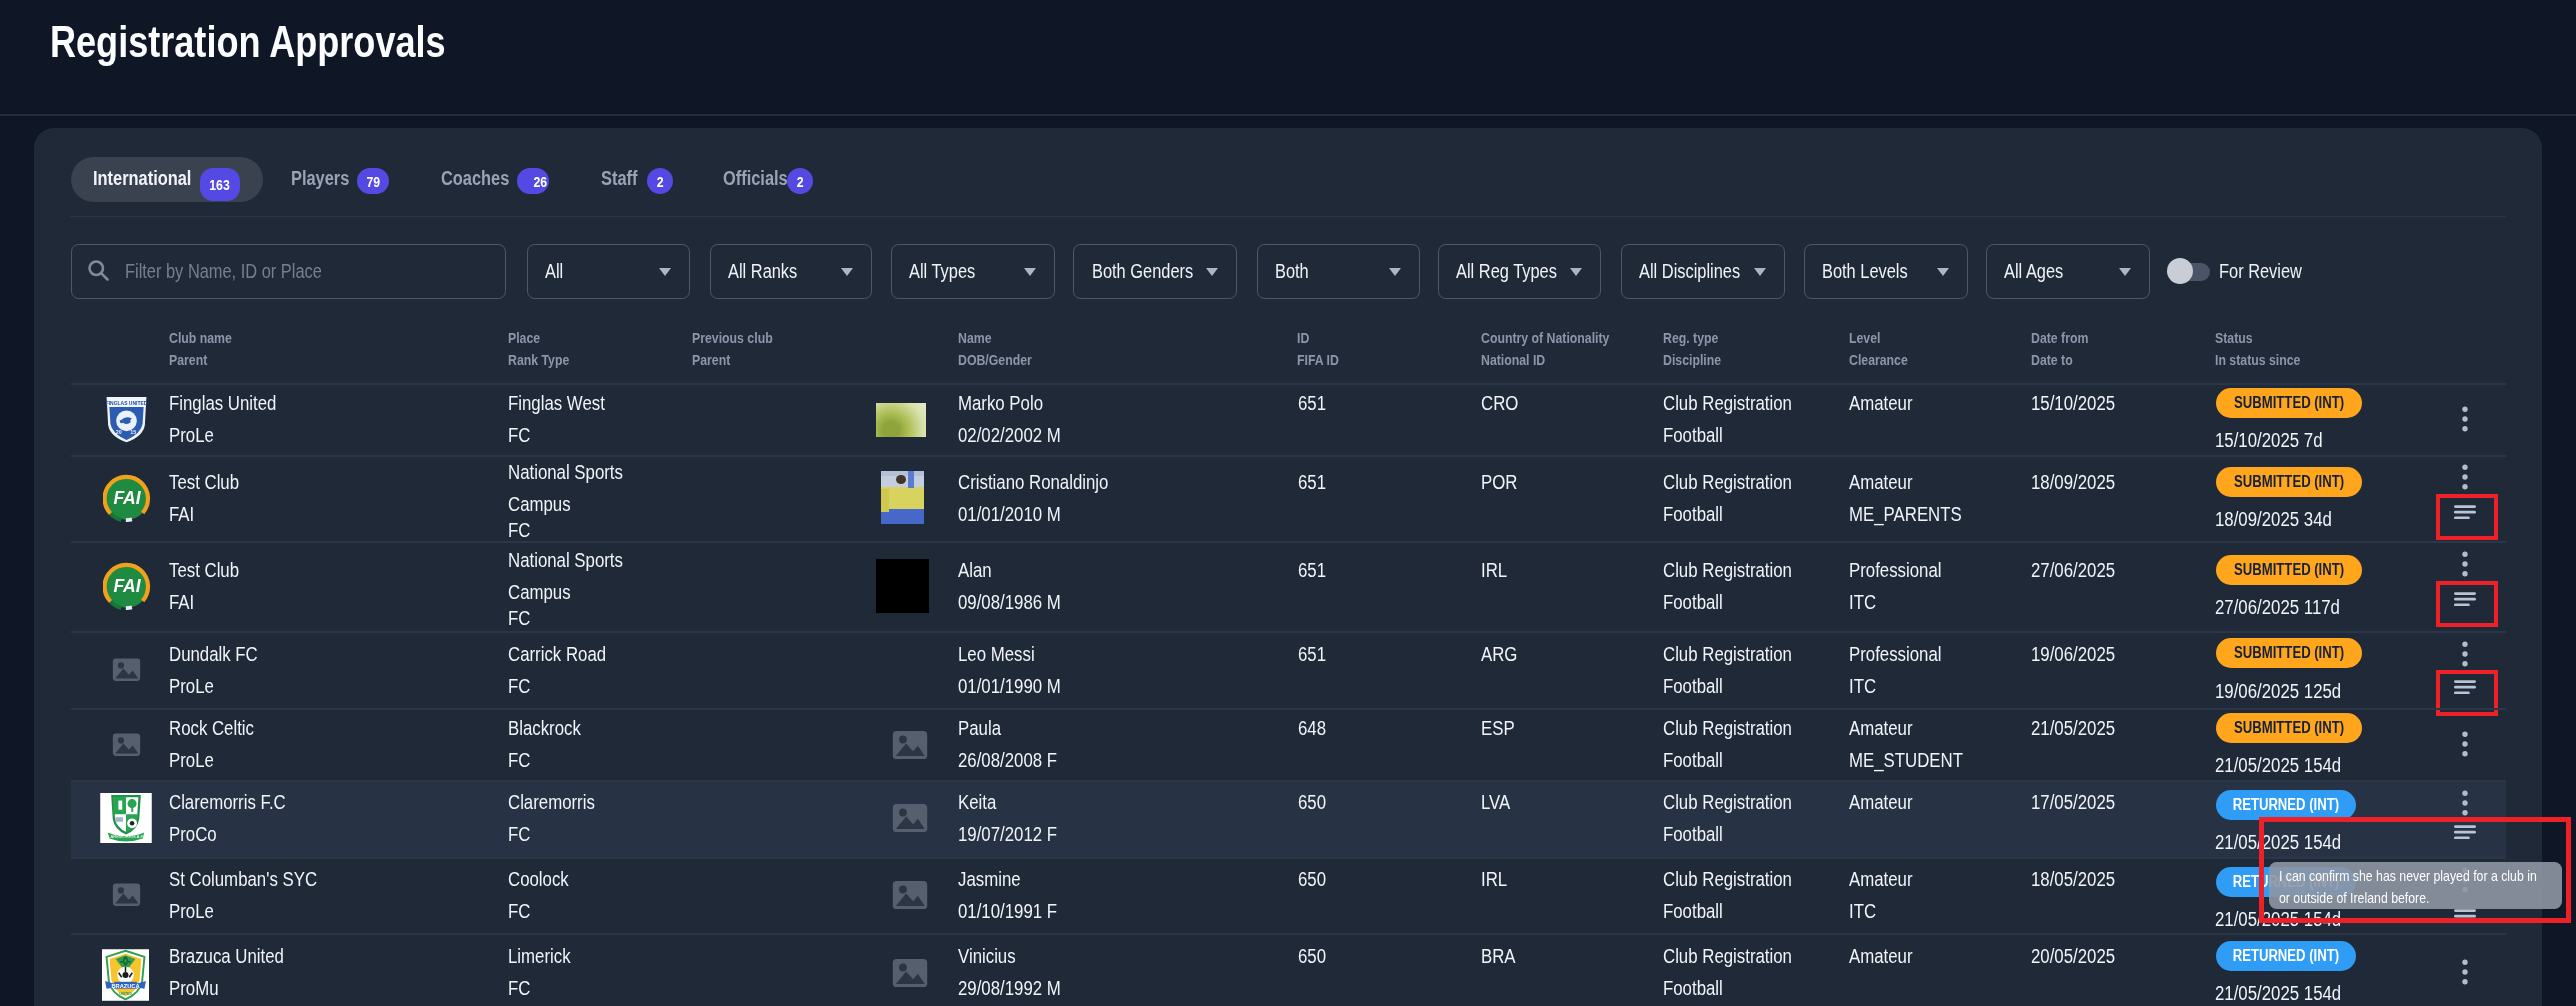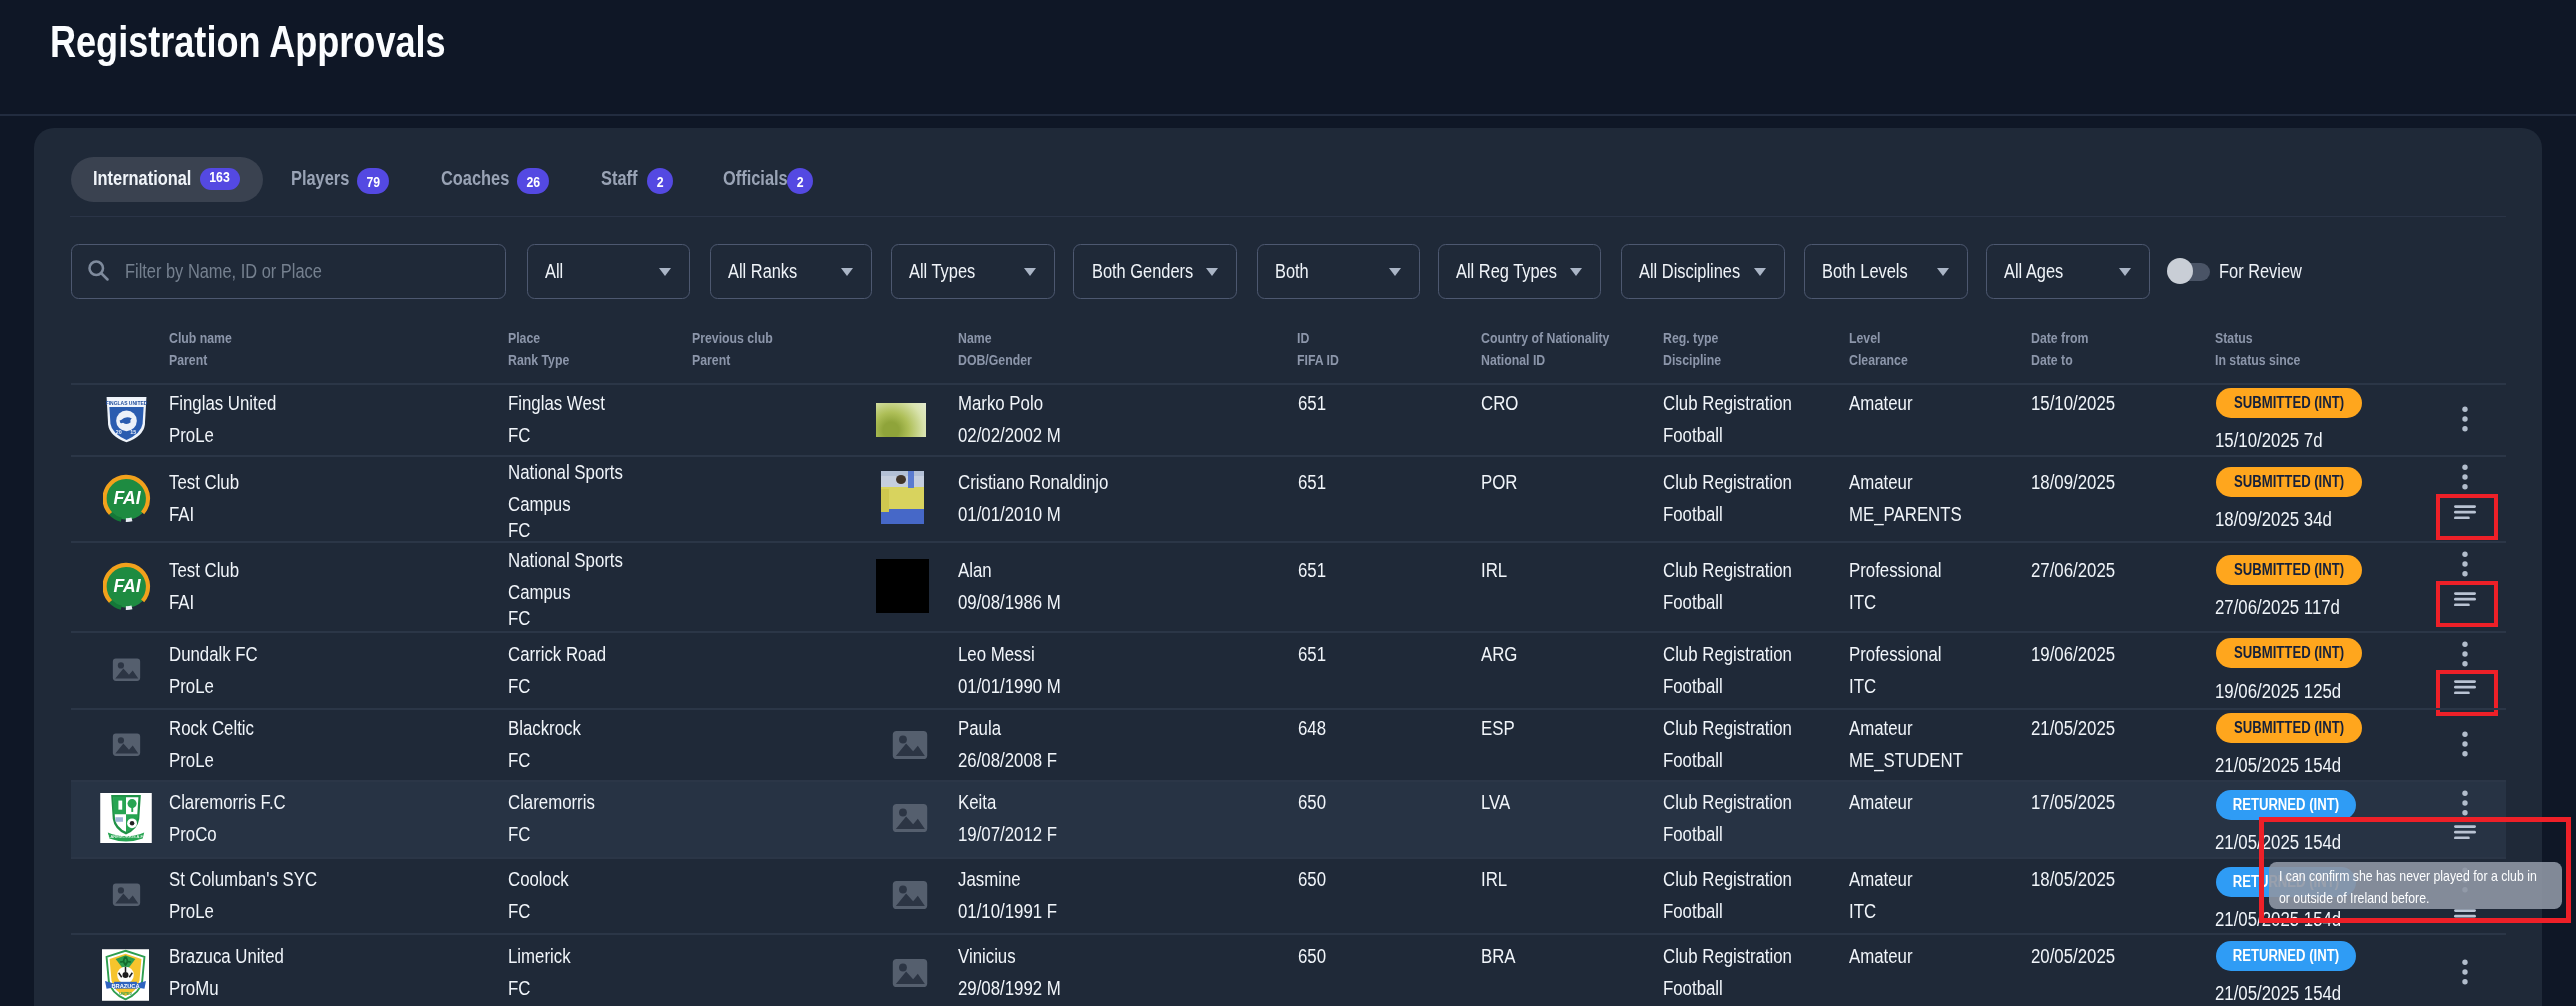--- a/index.html
+++ b/index.html
@@ -2,29 +2,29 @@
 <html style="font-size:12px"><head><meta charset="utf-8"><style>
 *{margin:0;padding:0;box-sizing:border-box}
 body{font-family:"Liberation Sans",sans-serif;background:#0f1726;width:2576px;height:1006px;overflow:hidden;position:relative}
 </style></head><body>
 <div style="position:absolute;left:0;top:0;width:2576px;height:1006px;overflow:hidden">
 <div style="position:absolute;left:50px;top:20px;font-size:44px;line-height:44px;color:#fbfdff;font-weight:700;white-space:nowrap;transform:scaleX(.82);transform-origin:0 50%;">Registration Approvals</div>
 <div style="position:absolute;left:0;top:114px;width:2576px;height:1.5px;background:#222c3f"></div>
 <div style="position:absolute;left:34px;top:128px;width:2508px;height:1064px;background:#1f2938;border-radius:20px"></div>
 <div style="position:absolute;left:71px;top:157px;width:192px;height:45px;background:#3a4250;border-radius:23px"></div>
 <div style="position:absolute;left:93px;top:165px;font-size:20px;line-height:27px;color:#f0f4f9;font-weight:600;white-space:nowrap;transform:scaleX(.82);transform-origin:0 50%;">International</div>
-<div style="position:absolute;left:200px;top:168px;width:40px;height:22px;background:#5449e2;border-radius:13px;display:flex;align-items:flex-start;justify-content:center">
+<div style="position:absolute;left:200px;top:168px;width:40px;height:33px;background:#5449e2;border-radius:13px;display:flex;align-items:center;justify-content:center">
       <span style="font-size:15px;font-weight:700;color:#fff;transform:scaleX(.82);transform-origin:50% 50%;">163</span>
     </div>
 <div style="position:absolute;left:291px;top:165px;font-size:20px;line-height:27px;color:#99a3b5;font-weight:600;white-space:nowrap;transform:scaleX(.82);transform-origin:0 50%;">Players</div>
 <div style="position:absolute;left:357px;top:168px;width:32px;height:26px;background:#5449e2;border-radius:13px;display:flex;align-items:center;justify-content:center">
       <span style="font-size:15px;font-weight:700;color:#fff;transform:scaleX(.82);transform-origin:50% 50%;">79</span>
     </div>
 <div style="position:absolute;left:441px;top:165px;font-size:20px;line-height:27px;color:#99a3b5;font-weight:600;white-space:nowrap;transform:scaleX(.82);transform-origin:0 50%;">Coaches</div>
-<div style="position:absolute;left:517px;top:168px;width:32px;height:26px;background:#5449e2;border-radius:13px;display:flex;align-items:center;justify-content:center">
+<div style="position:absolute;left:517px;top:168px;width:32px;height:26px;background:#5449e2;border-radius:13px;display:flex;align-items:center;justify-content:flex-end">
       <span style="font-size:15px;font-weight:700;color:#fff;transform:scaleX(.82);transform-origin:50% 50%;">26</span>
     </div>
 <div style="position:absolute;left:601px;top:165px;font-size:20px;line-height:27px;color:#99a3b5;font-weight:600;white-space:nowrap;transform:scaleX(.82);transform-origin:0 50%;">Staff</div>
 <div style="position:absolute;left:647px;top:168px;width:26px;height:26px;background:#5449e2;border-radius:13px;display:flex;align-items:center;justify-content:center">
       <span style="font-size:15px;font-weight:700;color:#fff;transform:scaleX(.82);transform-origin:50% 50%;">2</span>
     </div>
 <div style="position:absolute;left:723px;top:165px;font-size:20px;line-height:27px;color:#99a3b5;font-weight:600;white-space:nowrap;transform:scaleX(.82);transform-origin:0 50%;">Officials</div>
 <div style="position:absolute;left:787px;top:168px;width:26px;height:26px;background:#5449e2;border-radius:13px;display:flex;align-items:center;justify-content:center">
       <span style="font-size:15px;font-weight:700;color:#fff;transform:scaleX(.82);transform-origin:50% 50%;">2</span>
     </div>

